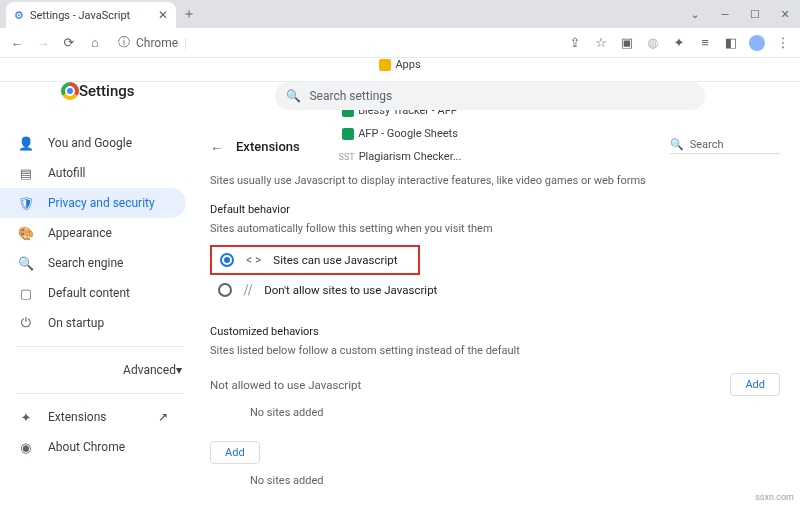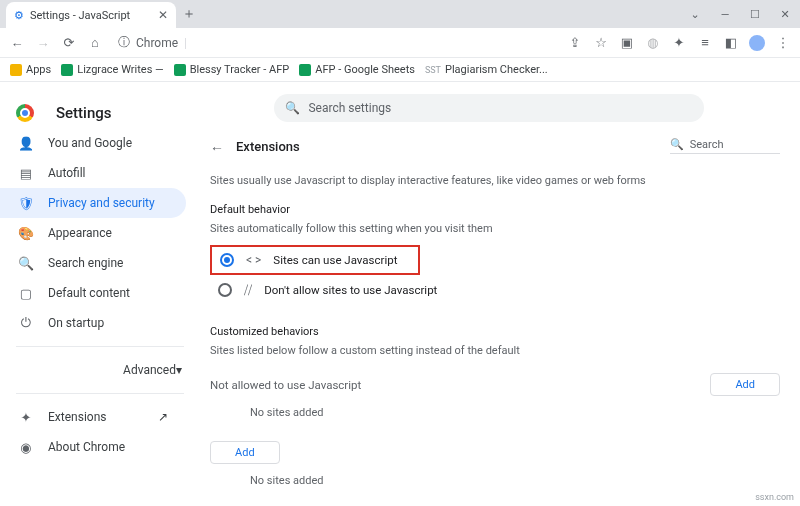--- a/index.html
+++ b/index.html
@@ -8,24 +8,24 @@
 .tab { height: 26px; margin-top: 2px; margin-left: 6px; background: #fff; border-radius: 8px 8px 0 0; display: flex; align-items: center; padding: 0 8px; width: 170px; gap: 6px; }
 .tab-title { font-size: 11px; color: #3c4043; flex: 1; white-space: nowrap; overflow: hidden; text-overflow: ellipsis; }
 .tab-close { color: #5f6368; font-size: 12px; cursor: pointer; }
 .newtab { margin-left: 6px; color: #5f6368; font-size: 14px; }
 .win-controls { position: absolute; right: 0; top: 0; display: flex; }
 .win-controls div { width: 30px; height: 28px; display: flex; align-items: center; justify-content: center; color: #5f6368; font-size: 11px; }
 .toolbar { height: 30px; background: #fff; border-bottom: 1px solid #e8eaed; display: flex; align-items: center; padding: 0 6px; gap: 4px; }
 .tbtn { width: 22px; height: 22px; display: flex; align-items: center; justify-content: center; color: #5f6368; font-size: 13px; border-radius: 50%; }
 .omnibox { flex: 1; display: flex; align-items: center; gap: 6px; height: 22px; padding: 0 8px; color: #5f6368; font-size: 12px; }
 .omnibox .scheme { color: #5f6368; }
-.bookmarks { height: 24px; background: #fff; border-bottom: 1px solid #e8eaed; display: flex; align-items: center; padding: 0 10px; gap: 10px; font-size: 11px; color: #3c4043; }
+.bookmarks { height: 24px; background: #fff; border-bottom: 1px solid #e8eaed; display: flex; align-items: center; padding: 0 10px; gap: 10px; font-size: 11px; color: #3c4043; flex-direction: column; }
 .bm { display: flex; align-items: center; gap: 4px; }
 .bm-icon { width: 12px; height: 12px; border-radius: 2px; background: #34a853; }
-.header { height: 40px; display: flex; align-items: flex-end; padding: 0 16px; gap: 22px; }
+.header { height: 40px; display: flex; align-items: flex-start; padding: 0 16px; gap: 0; margin-left: 45px; }
 .logo { width: 18px; height: 18px; border-radius: 50%; background: conic-gradient(#ea4335 0 120deg,#fbbc05 120deg 240deg,#34a853 240deg 360deg); position: relative; }
 .logo::after { content: ""; position: absolute; inset: 4px; border-radius: 50%; background: #4285f4; border: 2px solid #fff; }
 .header h1 { font-size: 15px; font-weight: 500; color: #202124; }
 .search-pill { margin-left: 140px; width: 430px; height: 28px; background: #f1f3f4; border-radius: 20px; display: flex; align-items: center; padding: 0 12px; gap: 8px; color: #5f6368; font-size: 12px; }
 .layout { display: flex; height: calc(506px - 28px - 30px - 24px - 40px); }
 .sidebar { width: 200px; padding: 6px 0; }
 .nav-item { height: 30px; display: flex; align-items: center; padding: 0 18px; gap: 14px; font-size: 12px; color: #3c4043; border-radius: 0 15px 15px 0; margin-right: 14px; }
 .nav-item.active { background: #e8f0fe; color: #1a73e8; }
 .nav-item .ic { width: 16px; text-align: center; color: #5f6368; font-size: 13px; }
 .nav-item.active .ic { color: #1a73e8; }
@@ -39,21 +39,21 @@
 .section-title { font-size: 11px; font-weight: 400; color: #202124; margin-top: 10px; }
 .section-sub { font-size: 11px; color: #5f6368; margin: 6px 0 10px; }
 .radio-row { display: flex; align-items: center; gap: 12px; height: 30px; padding: 0 8px; }
 .radio-row.highlight { border: 2px solid #d93025; width: 210px; }
 .radio { width: 14px; height: 14px; border: 2px solid #5f6368; border-radius: 50%; position: relative; }
 .radio.checked { border-color: #1a73e8; }
 .radio.checked::after { content: ""; position: absolute; inset: 2px; border-radius: 50%; background: #1a73e8; }
 .opt-icon { color: #5f6368; font-size: 12px; }
 .opt-label { font-size: 11.5px; color: #202124; }
 .subhead-row { display: flex; align-items: center; justify-content: space-between; margin-top: 16px; }
-.add-btn { color: #1a73e8; border: 1px solid #dadce0; border-radius: 4px; padding: 4px 24px; font-size: 11px; background: #fff; }
+.add-btn { color: #1a73e8; border: 1px solid #dadce0; border-radius: 4px; padding: 4px 14px; font-size: 11px; background: #fff; }
 .empty { font-size: 11px; color: #5f6368; padding: 10px 0 6px 40px; }
 .watermark { position: absolute; right: 6px; bottom: 4px; font-size: 9px; color: #9aa0a6; }
 </style>
 </head>
 <body>
 
 <div class="titlebar">
   <div class="tab">
     <span style="color:#1a73e8;font-size:11px">⚙</span>
     <span class="tab-title">Settings - JavaScript</span>

